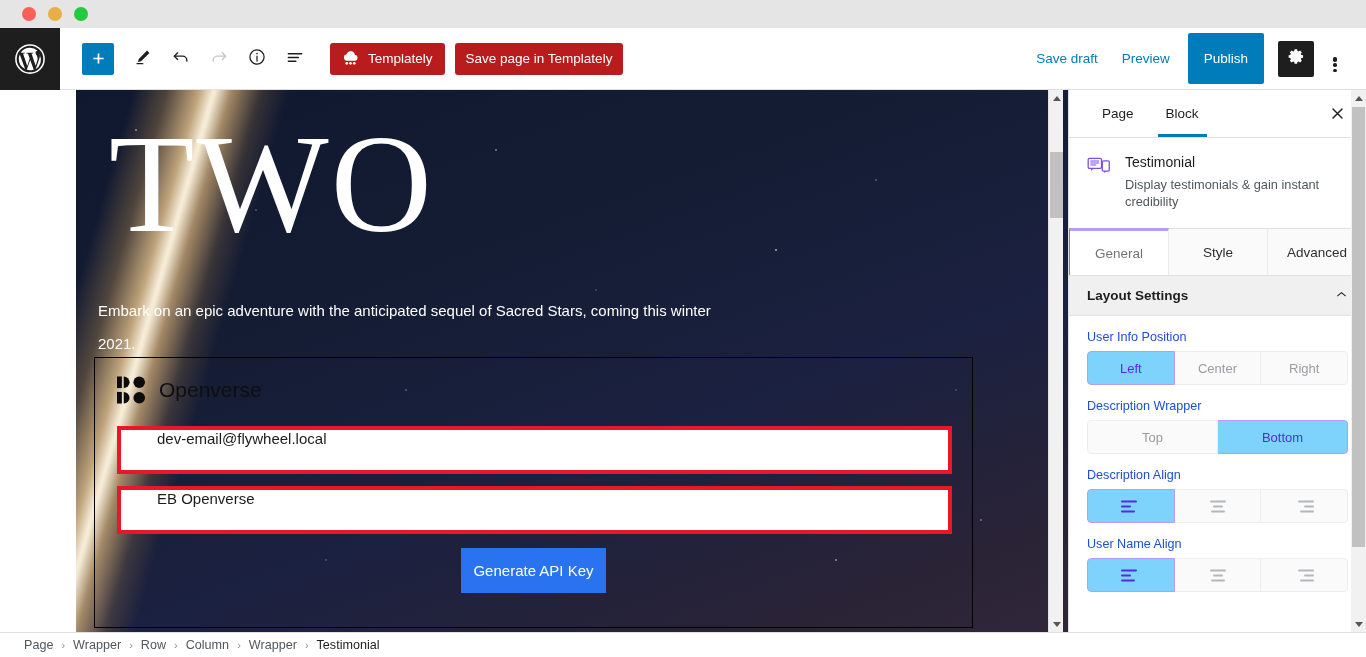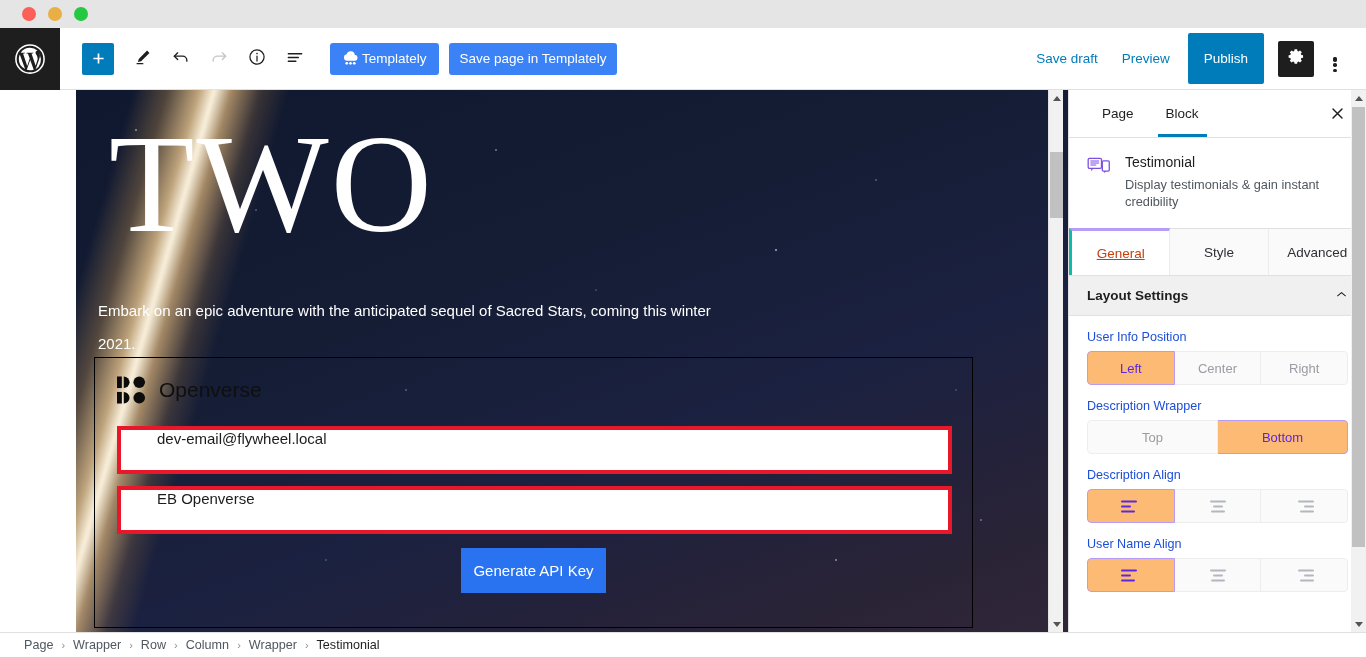--- a/index.html
+++ b/index.html
@@ -46,22 +46,22 @@
   }
   .tb-add {
     width:32px; height:32px; background:#007cba; border-radius:2px;
     display:flex; align-items:center; justify-content:center; cursor:pointer;
     margin-right:8px;
   }
   .tb-add svg { display:block; }
   .tb-sep { width:10px; }
 
   .templately-btn {
-    height:32px; background:#3b82f6; color:#fff; border-radius:3px;
-    display:flex; align-items:center; gap:3px; padding:0 12px;
+    height:32px; background:#b91c1c; color:#fff; border-radius:3px;
+    display:flex; align-items:center; gap:9px; padding:0 12px;
     font-size:13.5px; cursor:pointer; border:none;
     font-family:"Liberation Sans", sans-serif;
   }
   .templately-btn.second { margin-left:6px; padding:0 11px; }
 
   .tb-link {
     color:#007cba; font-size:13.5px; cursor:pointer; padding:0 12px;
     line-height:32px; white-space:nowrap;
   }
   .publish-btn {
@@ -207,22 +207,22 @@
   .sb-blockinfo .bi-desc { font-size:12.8px; color:#50575e; line-height:17px; }
 
   .sb-subtabs { display:flex; height:47px; border-bottom:1px solid #e0e0e0; }
   .sb-subtab {
     flex:1; display:flex; align-items:center; justify-content:center;
     font-size:13.5px; color:#2f2f35; cursor:pointer; background:#fafafa;
     border-right:1px solid #ececec;
   }
   .sb-subtab:last-child { border-right:none; }
   .sb-subtab.active {
-    background:#fff; color:#c2410c; border-top:3px solid #b79cf5;
-    margin-top:-1px; border-left:3px solid #14b8a6;text-decoration:underline;
+    background:#fff; color:#737373; border-top:3px solid #b79cf5;
+    margin-top:-1px; border-left:1px solid #14b8a6;
   }
 
   .sb-section-hd {
     height:40px; background:#f0f0f0; border-bottom:1px solid #e2e2e2;
     display:flex; align-items:center; padding:0 18px; cursor:pointer;
   }
   .sb-section-hd .t { font-size:13.5px; color:#1e1e1e; font-weight:bold; flex:1; }
 
   .sb-body { padding:14px 18px 0 18px; }
   .fld-label { font-size:12.6px; color:#1d4ed8; margin-bottom:7px; margin-top:14px; }
@@ -232,21 +232,21 @@
     display:flex; height:34px; border-radius:4px; overflow:hidden;
   }
   .seg > div {
     flex:1; display:flex; align-items:center; justify-content:center;
     font-size:13px; color:#9b9ba3; background:#fafafa;
     border:1px solid #ededf0; border-left:none; cursor:pointer;
   }
   .seg > div:first-child { border-left:1px solid #ededf0; border-radius:4px 0 0 4px; }
   .seg > div:last-child  { border-radius:0 4px 4px 0; }
   .seg > div.on {
-    background:#fdba74; color:#5a28e0; border-color:#b79cf5;
+    background:#7dd3fc; color:#5a28e0; border-color:#b79cf5;
   }
   .al-icon { display:block; }
 
   
   .sb-scroll {
     position:absolute; right:0; top:0; width:15px; height:542px;
     background:#f1f1f1;
   }
   .sb-scroll .arrow-up,
   .sb-scroll .arrow-dn {

